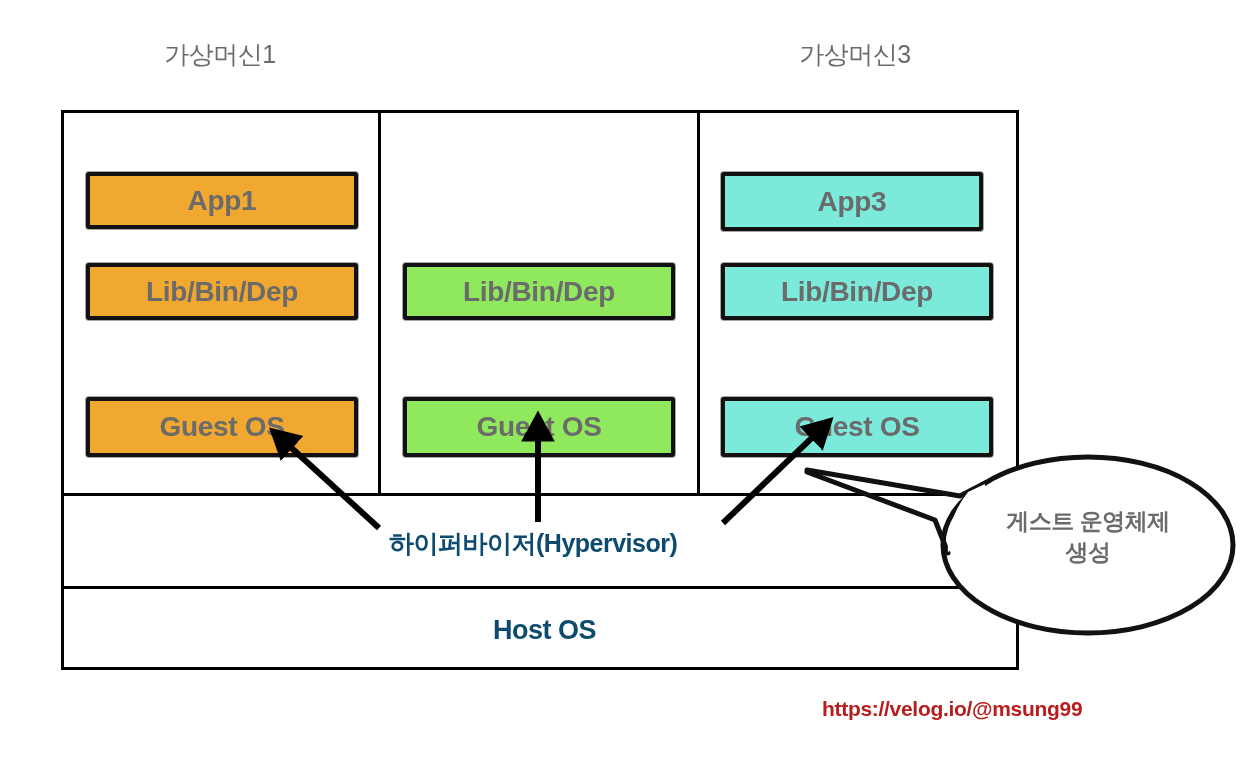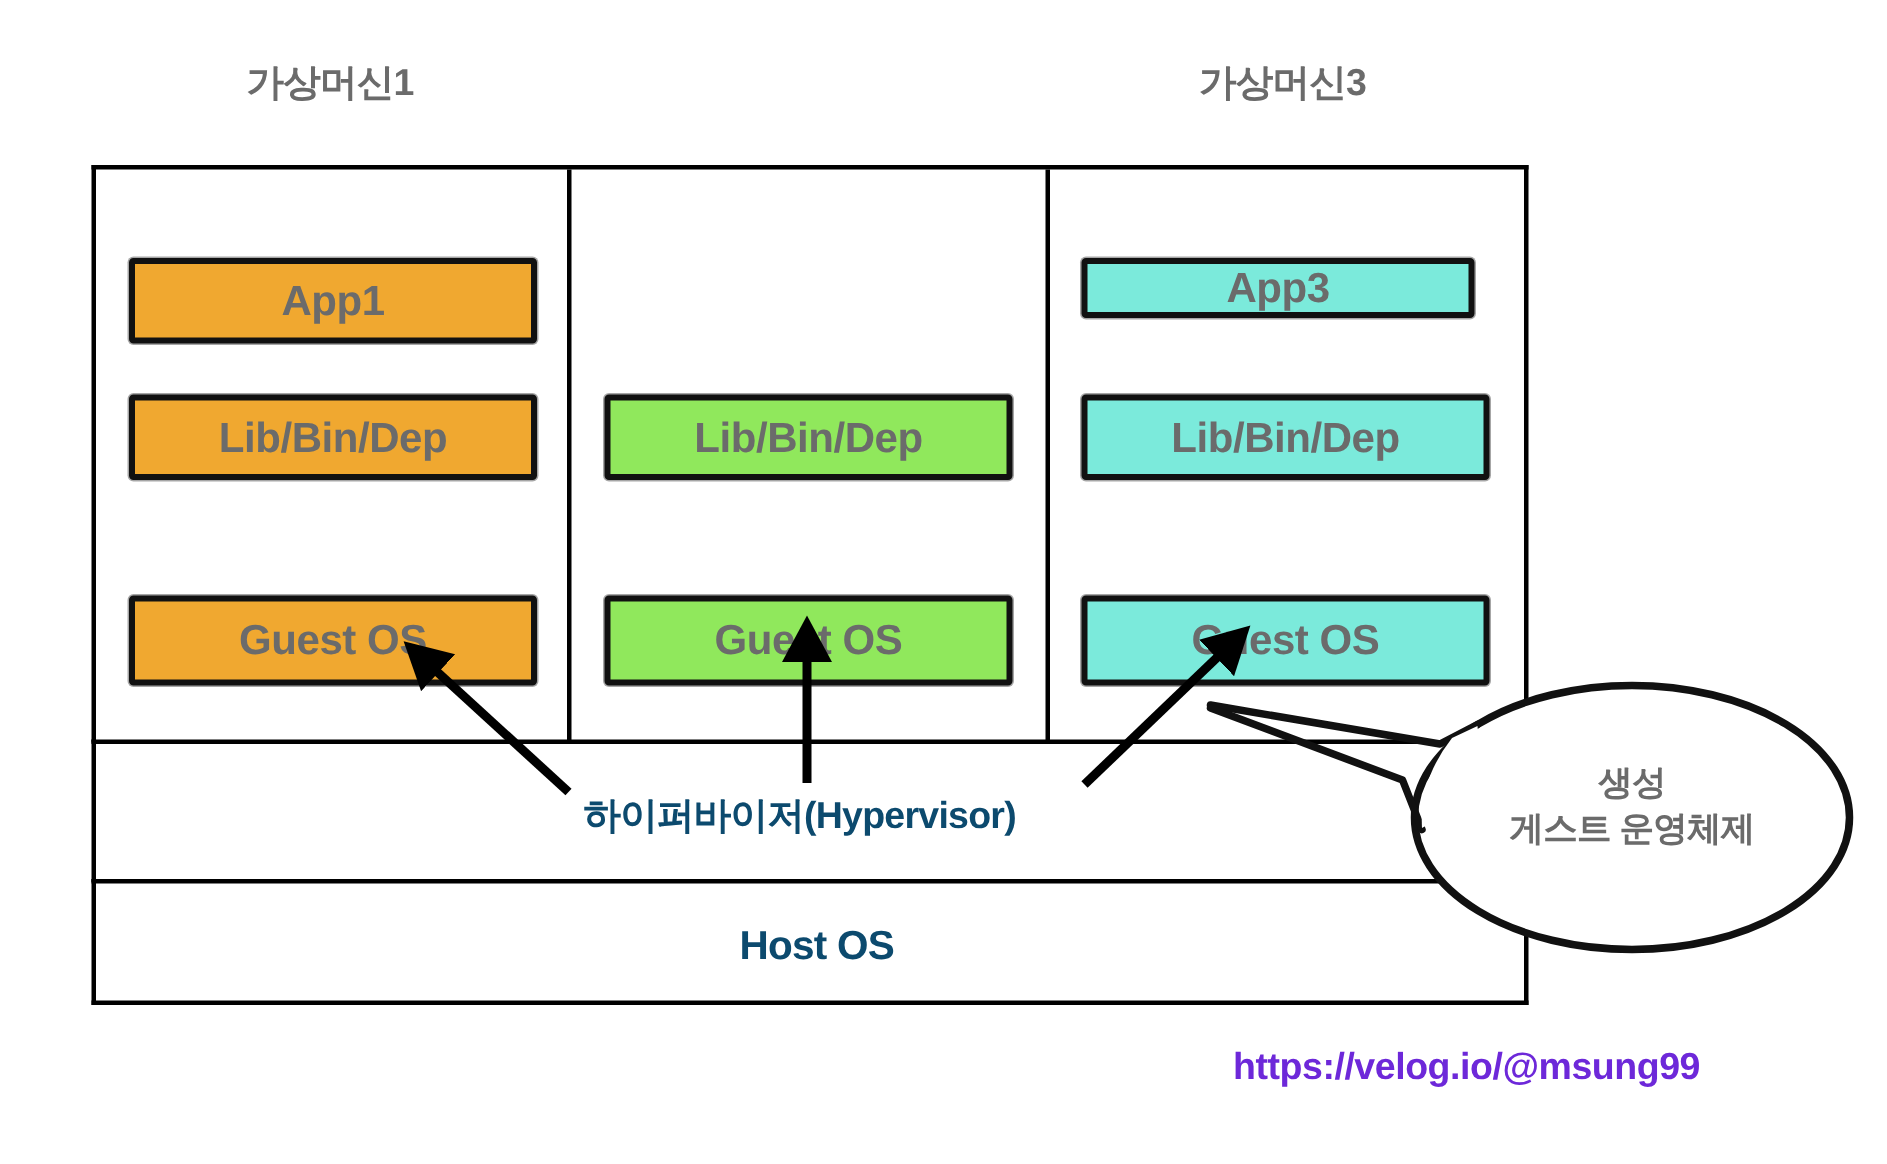--- a/index.html
+++ b/index.html
@@ -15,21 +15,21 @@
     position: relative;
     width: 1258px;
     height: 776px;
     background: #ffffff;
     overflow: hidden;
   }
   
   .vm-header {
     position: absolute;
     font-size: 25px;
-    font-weight: bold;
+    font-weight: normal;
     color: #6b6b6b;
     letter-spacing: -0.5px;
     text-align: center;
     white-space: nowrap;
   }
   
   .frame-line {
     position: absolute;
     background: #000000;
   }
@@ -66,23 +66,23 @@
     text-align: center;
     font-size: 23px;
     font-weight: bold;
     color: #6b6b6b;
     line-height: 1.35;
     letter-spacing: -0.5px;
   }
   
   .footer-url {
     position: absolute;
-    font-size: 25px;
+    font-size: 21px;
     font-weight: bold;
-    color: #6d28d9;
+    color: #b91c1c;
     white-space: nowrap;
     letter-spacing: -0.3px;
   }
   svg.overlay {
     position: absolute;
     left: 0;
     top: 0;
     width: 1258px;
     height: 776px;
     pointer-events: none;
@@ -125,21 +125,21 @@
     <span>Guest OS</span>
   </div>
 
   <div class="stack-box" style="left:403px; top:230px; width:272px; height:57px; background:#90E85C;">
     <span>Lib/Bin/Dep</span>
   </div>
   <div class="stack-box" style="left:403px; top:364px; width:272px; height:60px; background:#90E85C;">
     <span>Guest OS</span>
   </div>
 
-  <div class="stack-box" style="left:721px; top:139px; width:262px; height:40px; background:#7BEADB;">
+  <div class="stack-box" style="left:721px; top:139px; width:262px; height:59px; background:#7BEADB;">
     <span>App3</span>
   </div>
   <div class="stack-box" style="left:721px; top:230px; width:272px; height:57px; background:#7BEADB;">
     <span>Lib/Bin/Dep</span>
   </div>
   <div class="stack-box" style="left:721px; top:364px; width:272px; height:60px; background:#7BEADB;">
     <span>Guest OS</span>
   </div>
 
   <div class="band-label" style="left:389px; top:527px;">하이퍼바이저(Hypervisor)</div>
@@ -168,19 +168,19 @@
       <ellipse cx="1088" cy="545" rx="145" ry="88" fill="#ffffff" stroke="#111111" stroke-width="5"></ellipse>
 
       <path d="M 807 470 L 960 496 L 985 483" fill="#ffffff" stroke="#111111" stroke-width="5" stroke-linejoin="round" stroke-linecap="round"></path>
       <path d="M 807 472 L 935 520 L 948 553" fill="none" stroke="#111111" stroke-width="5" stroke-linejoin="round" stroke-linecap="round"></path>
 
       <path d="M 968 492 Q 946 520 948 552 Q 990 530 985 484 Z" fill="#ffffff" stroke="none"></path>
     </g>
   </svg>
 
   <div class="bubble-text" style="left:968px; top:506px;">
+    <div>게스트 운영체제</div>
     <div>생성</div>
-    <div>게스트 운영체제</div>
   </div>
 
   <div class="footer-url" style="left:822px; top:697px;">https://velog.io/@msung99</div>
 
 </div>
 
 </body></html>

